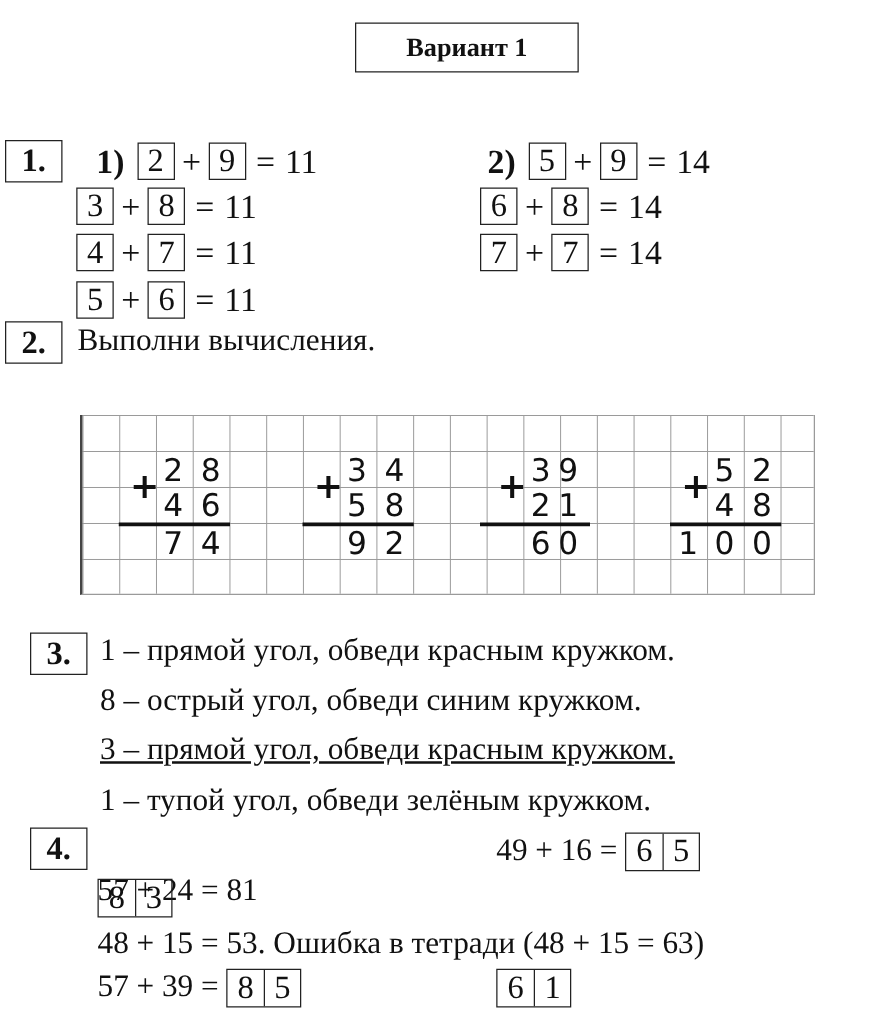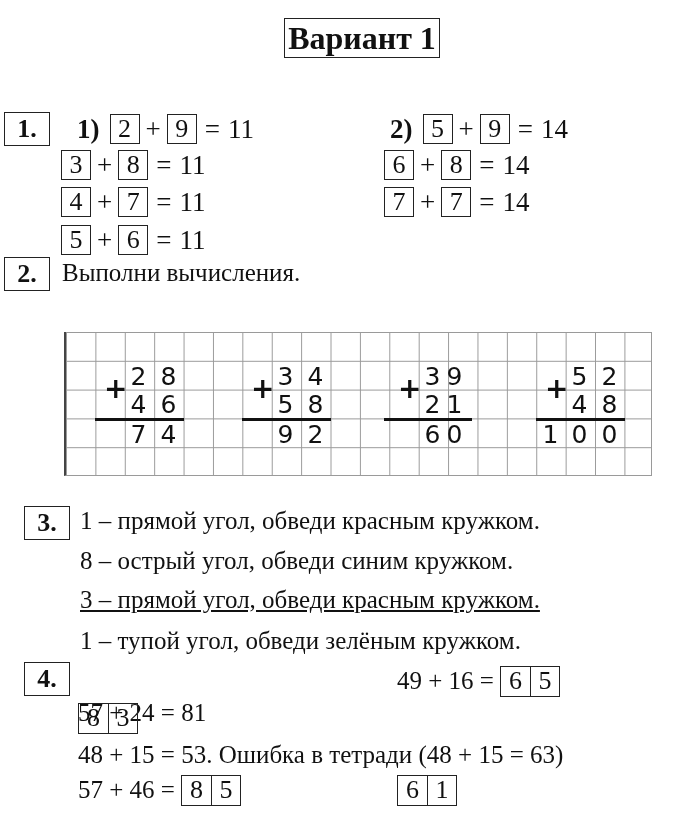--- a/index.html
+++ b/index.html
@@ -2,24 +2,24 @@
 <html><head>
 <meta charset="utf-8">
 <style>
   * { box-sizing: border-box; margin: 0; padding: 0; }
   html, body { width: 700px; height: 815px; background: #ffffff; overflow: hidden; }
   body { position: relative; font-family: "DejaVu Serif", "Liberation Serif", serif; color: #111; }
   .abs { position: absolute; }
 
   
   .title-box {
-    left: 284px; top: 18px; width: 156px; height: 40px;
+    left: 284px; top: 18px; width: 179px; height: 40px;
     border: 1.5px solid #222;
     display: flex; align-items: center; justify-content: center;
-    font-family: "Liberation Serif", serif; font-weight: bold; font-size: 32px;
+    font-family: "Liberation Serif", serif; font-weight: bold; font-size: 21px;
   }
 
   
   .task-num {
     width: 46px; height: 34px; border: 1.5px solid #222;
     display: flex; align-items: center; justify-content: center;
     font-family: "Liberation Serif", serif; font-weight: bold; font-size: 26px;
   }
 
   .line {
@@ -209,21 +209,21 @@
 <div class="abs line" style="left:78px; top:701px; height:34px;">
   <span class="ans-box">
     <span>8</span>
     <span>3</span>
   </span>
 </div>
 
 <div class="abs text-line" style="left:78px; top:741px;">48 + 15 = 53. Ошибка в тетради (48 + 15 = 63)</div>
 
 <div class="abs line" style="left:78px; top:773px; height:34px;">
-  <span class="text-line" style="margin-right:6px;">57 + 46 =</span>
+  <span class="text-line" style="margin-right:6px;">57 + 39 =</span>
   <span class="ans-box">
     <span>8</span>
     <span>5</span>
   </span>
 </div>
 <div class="abs line" style="left:397px; top:773px; height:34px;">
   <span class="ans-box">
     <span>6</span>
     <span>1</span>
   </span>

